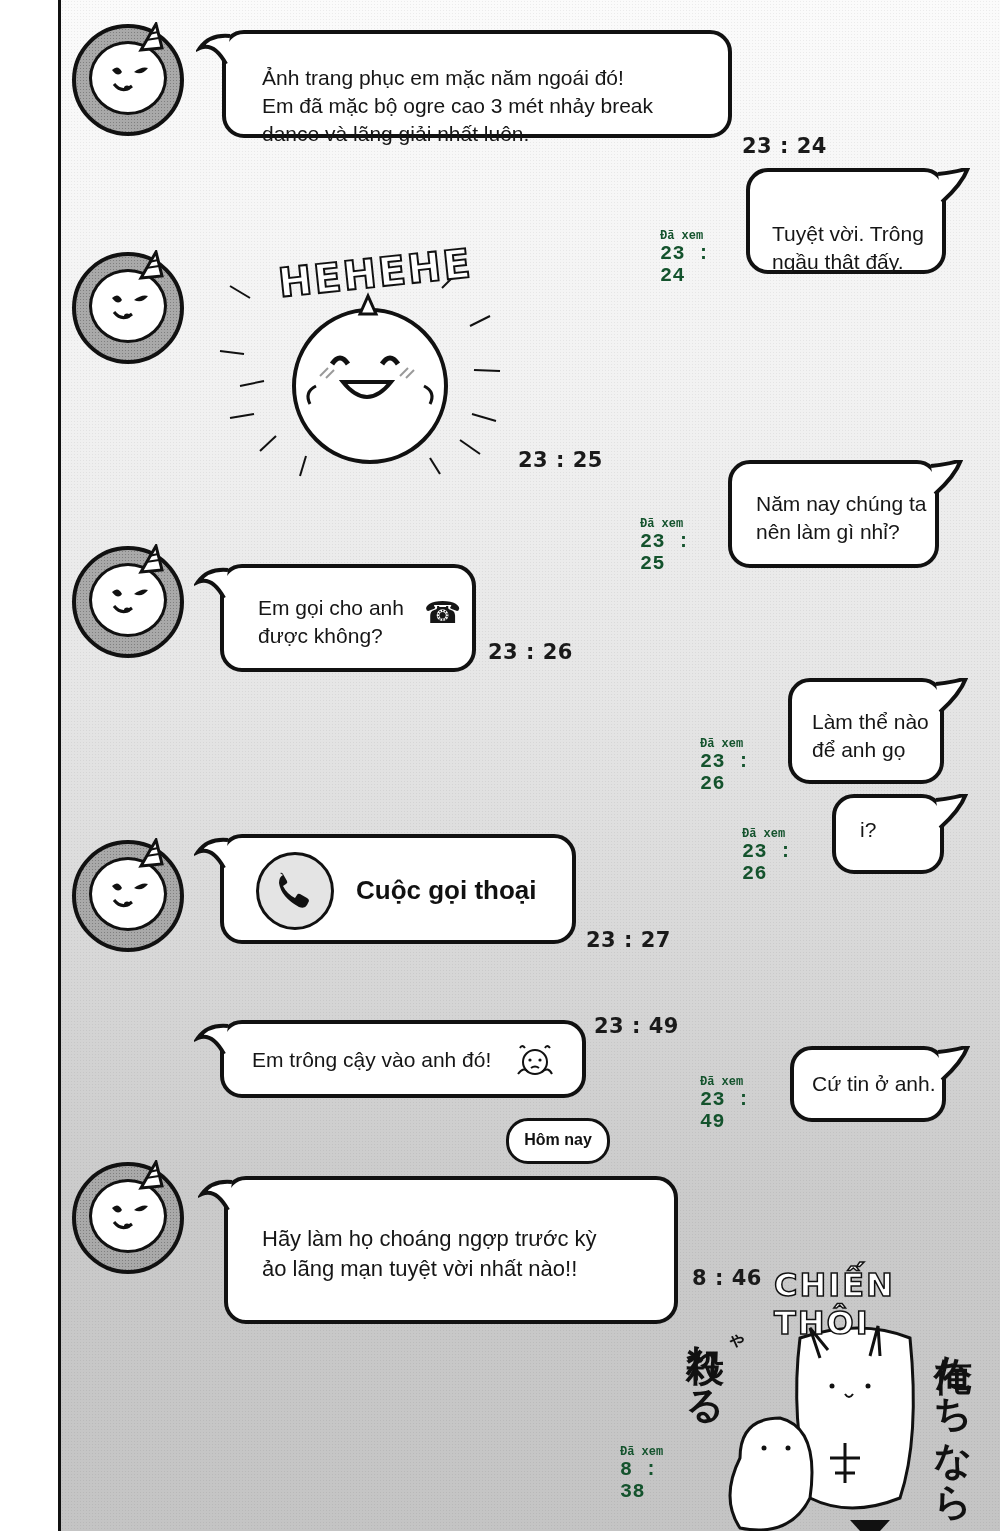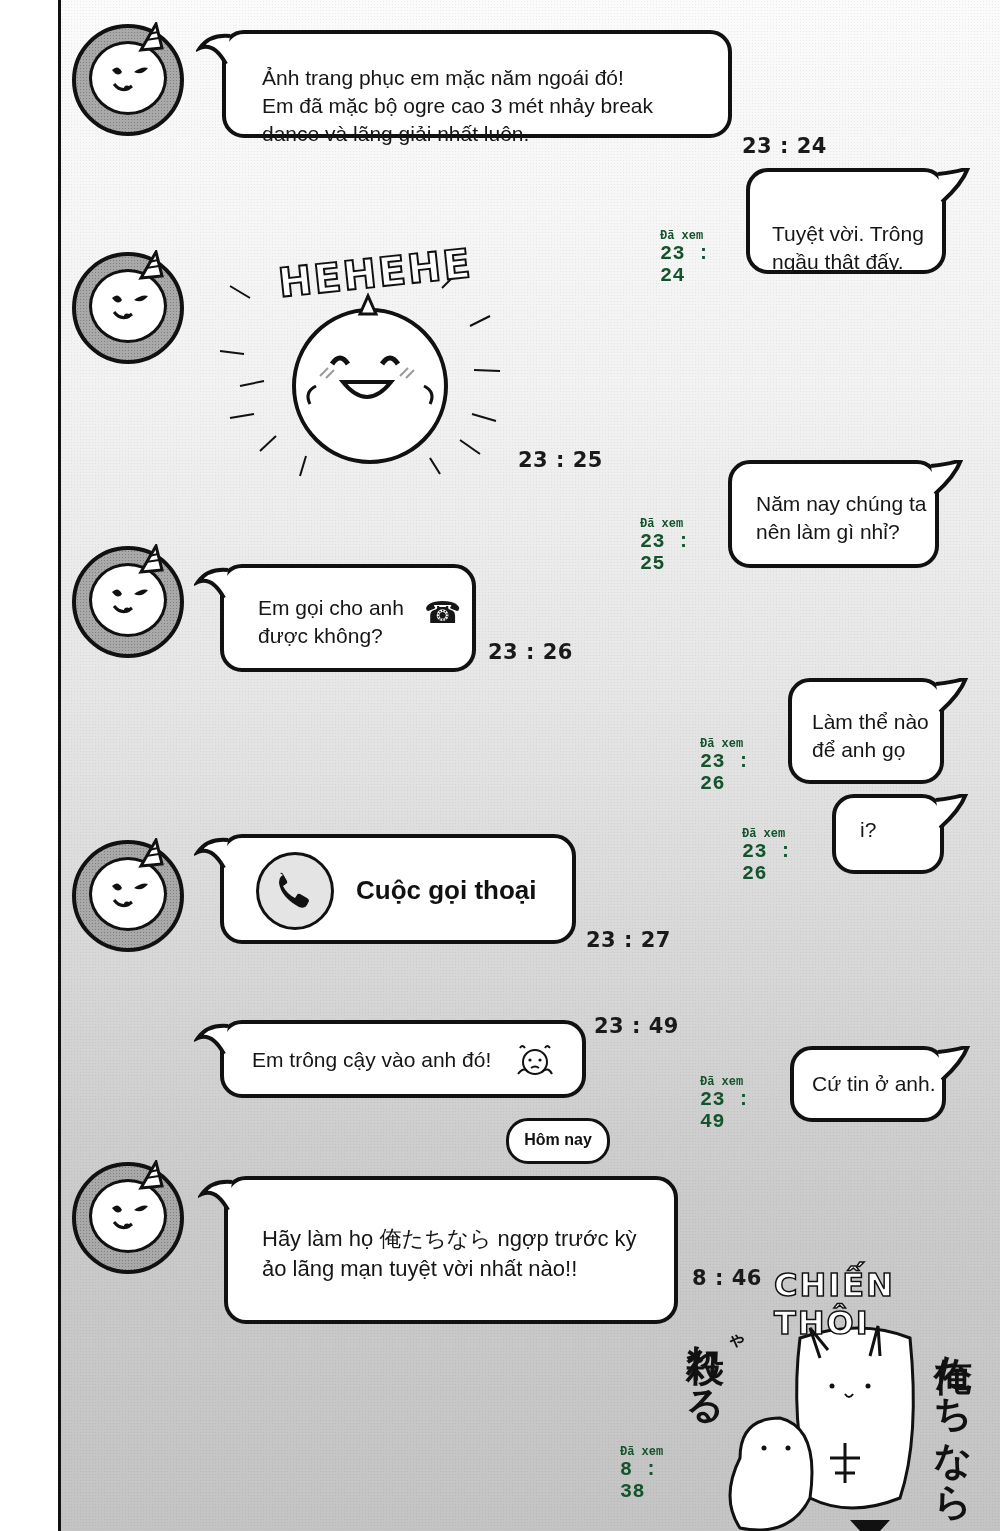--- a/index.html
+++ b/index.html
@@ -316,21 +316,21 @@
   <svg style="position:absolute;left:62px;top:-6px" width="26" height="30" viewBox="0 0 26 30">
     <path d="M3 28 L18 2 L24 26 Z" fill="#fff" stroke="#111" stroke-width="3"></path>
     <path d="M8 18 L21 16 M11 12 L20 10" stroke="#111" stroke-width="2"></path>
   </svg>
 </div>
 <div class="bubble" style="left:224px;top:1176px;width:454px;height:148px;">
   <svg class="tail-left" viewBox="0 0 44 44">
       <path d="M34 6 Q14 4 4 18 Q18 12 30 34" fill="#fff" stroke="#111" stroke-width="4"></path>
     </svg>
   <div class="txt" style="left:34px;top:44px;font-size:22px;line-height:30px;">
-    <div>Hãy làm họ 俺たちなら ngợp trước kỳ</div>
+    <div>Hãy làm họ choáng ngợp trước kỳ</div>
     <div>ảo lãng mạn tuyệt vời nhất nào!!</div>
   </div>
 </div>
 <div class="time" style="left:692px;top:1266px;">8 : 46</div>
 
 <div class="seen" style="left:620px;top:1446px;width:68px;">
   <span class="lbl">Đã xem</span>
   <span class="t">8 : 38</span>
 </div>
 <div class="abs" style="left:680px;top:1226px;width:310px;height:300px;margin-top:32px;">

